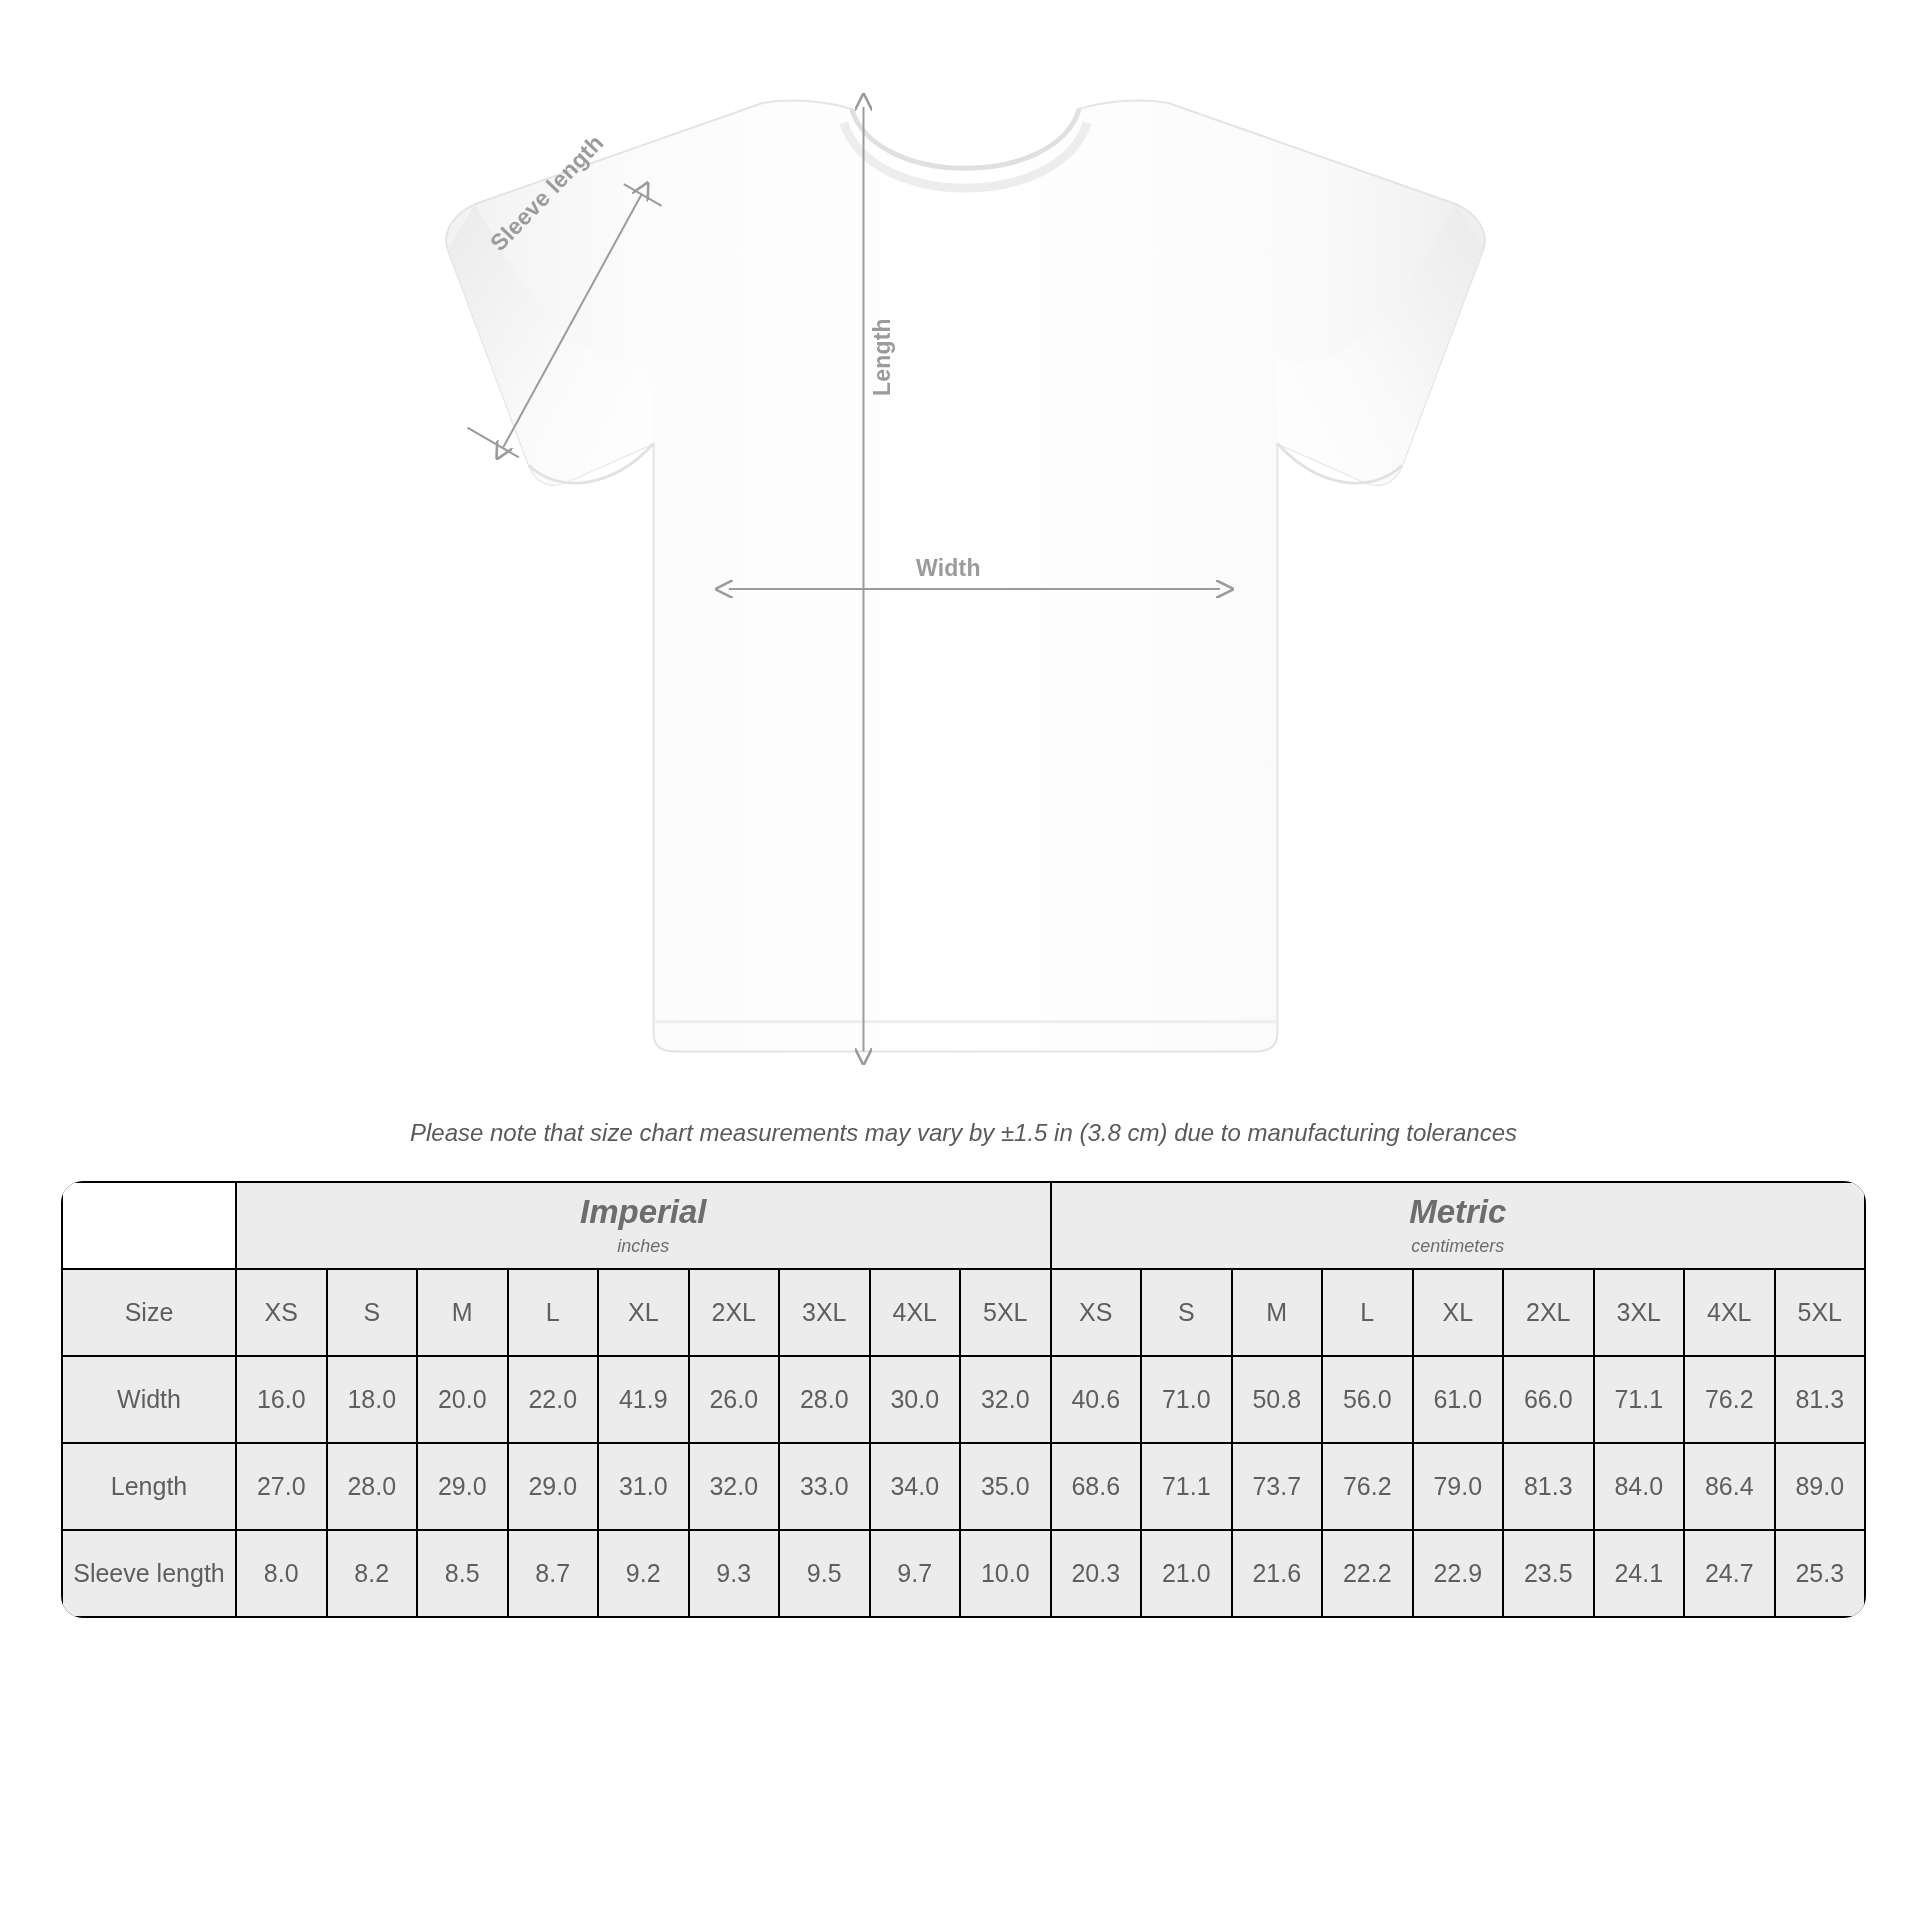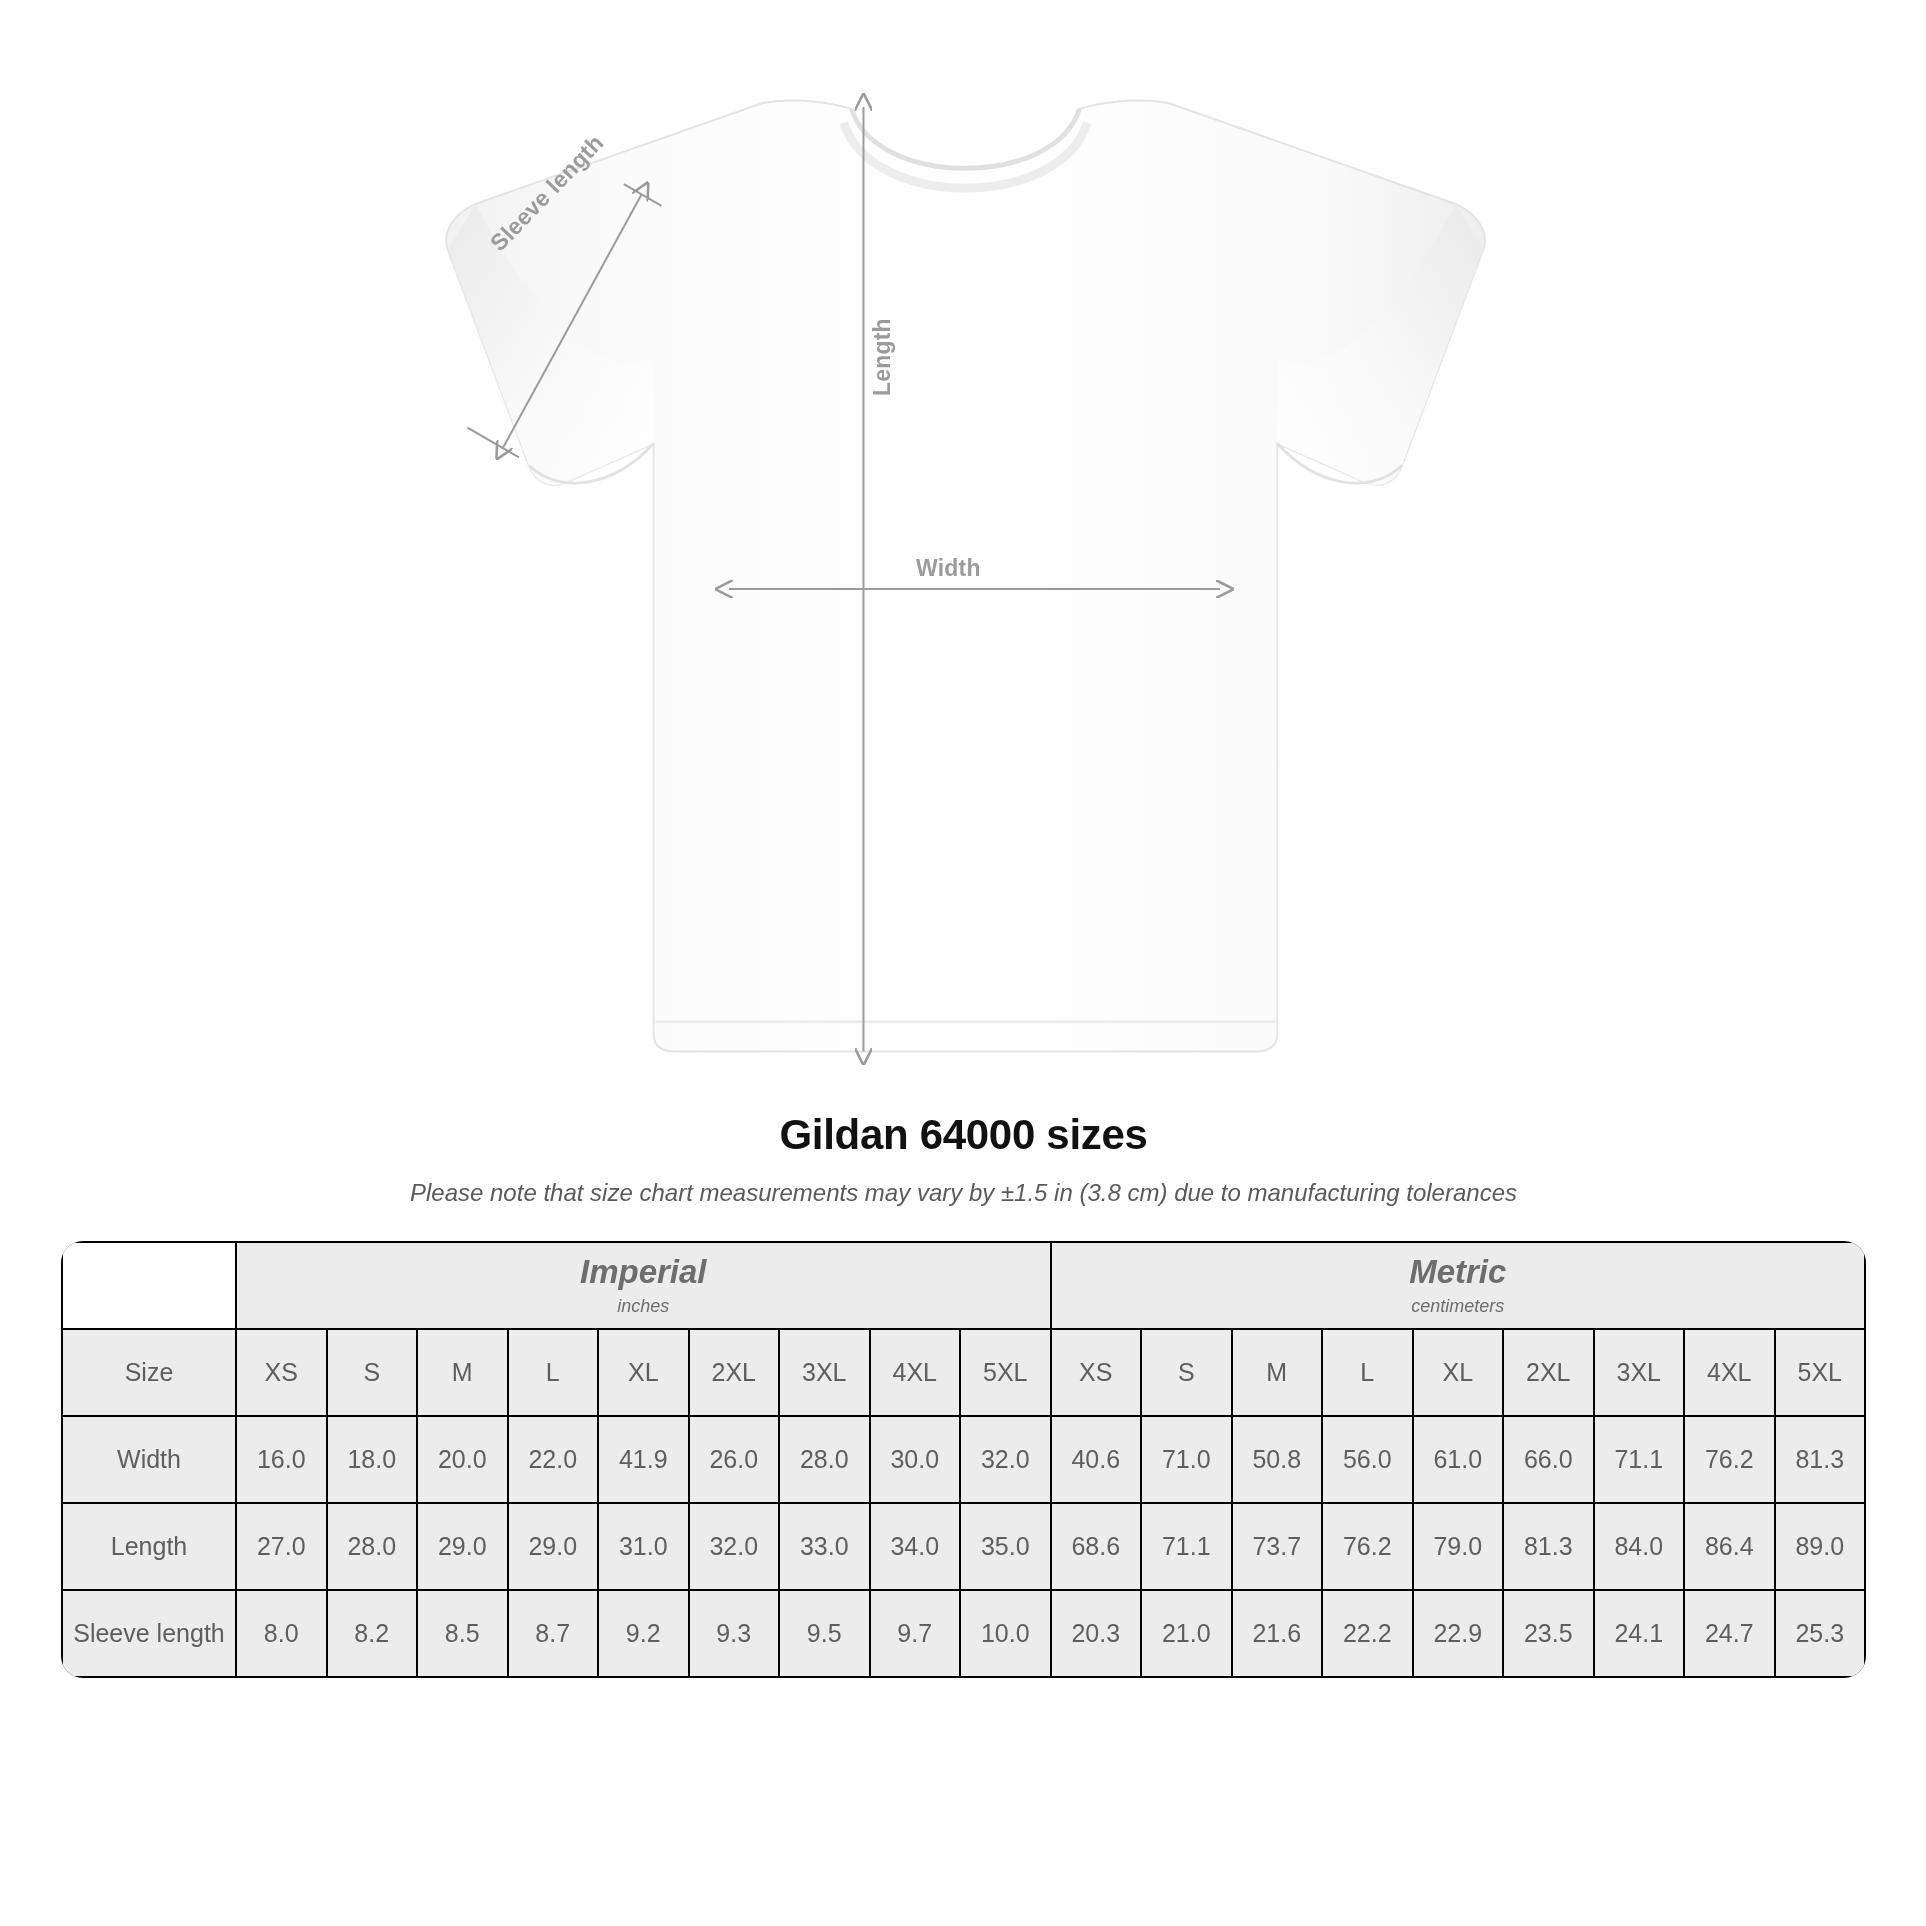--- a/index.html
+++ b/index.html
@@ -217,21 +217,20 @@
         <line x1="472" y1="432" x2="524" y2="462"></line>
       </g>
     </svg>
 
     <div class="dim-label width-label">Width</div>
     <div class="dim-label length-label">Length</div>
     <div class="dim-label sleeve-label">Sleeve length</div>
   </div>
 
   <div class="title-block">
-    <h1 class="chart-title">Gildan 64000 sizes</h1>
     <div class="chart-note">Please note that size chart measurements may vary by ±1.5 in (3.8 cm) due to manufacturing tolerances</div>
   </div>
 
   <div class="table-wrap">
     <table class="size-table">
       <tbody>
         <tr class="unit-header">
           <td class="corner-cell size-label-cell"></td>
           <td colspan="9">
             <div class="unit-name">Imperial</div>

